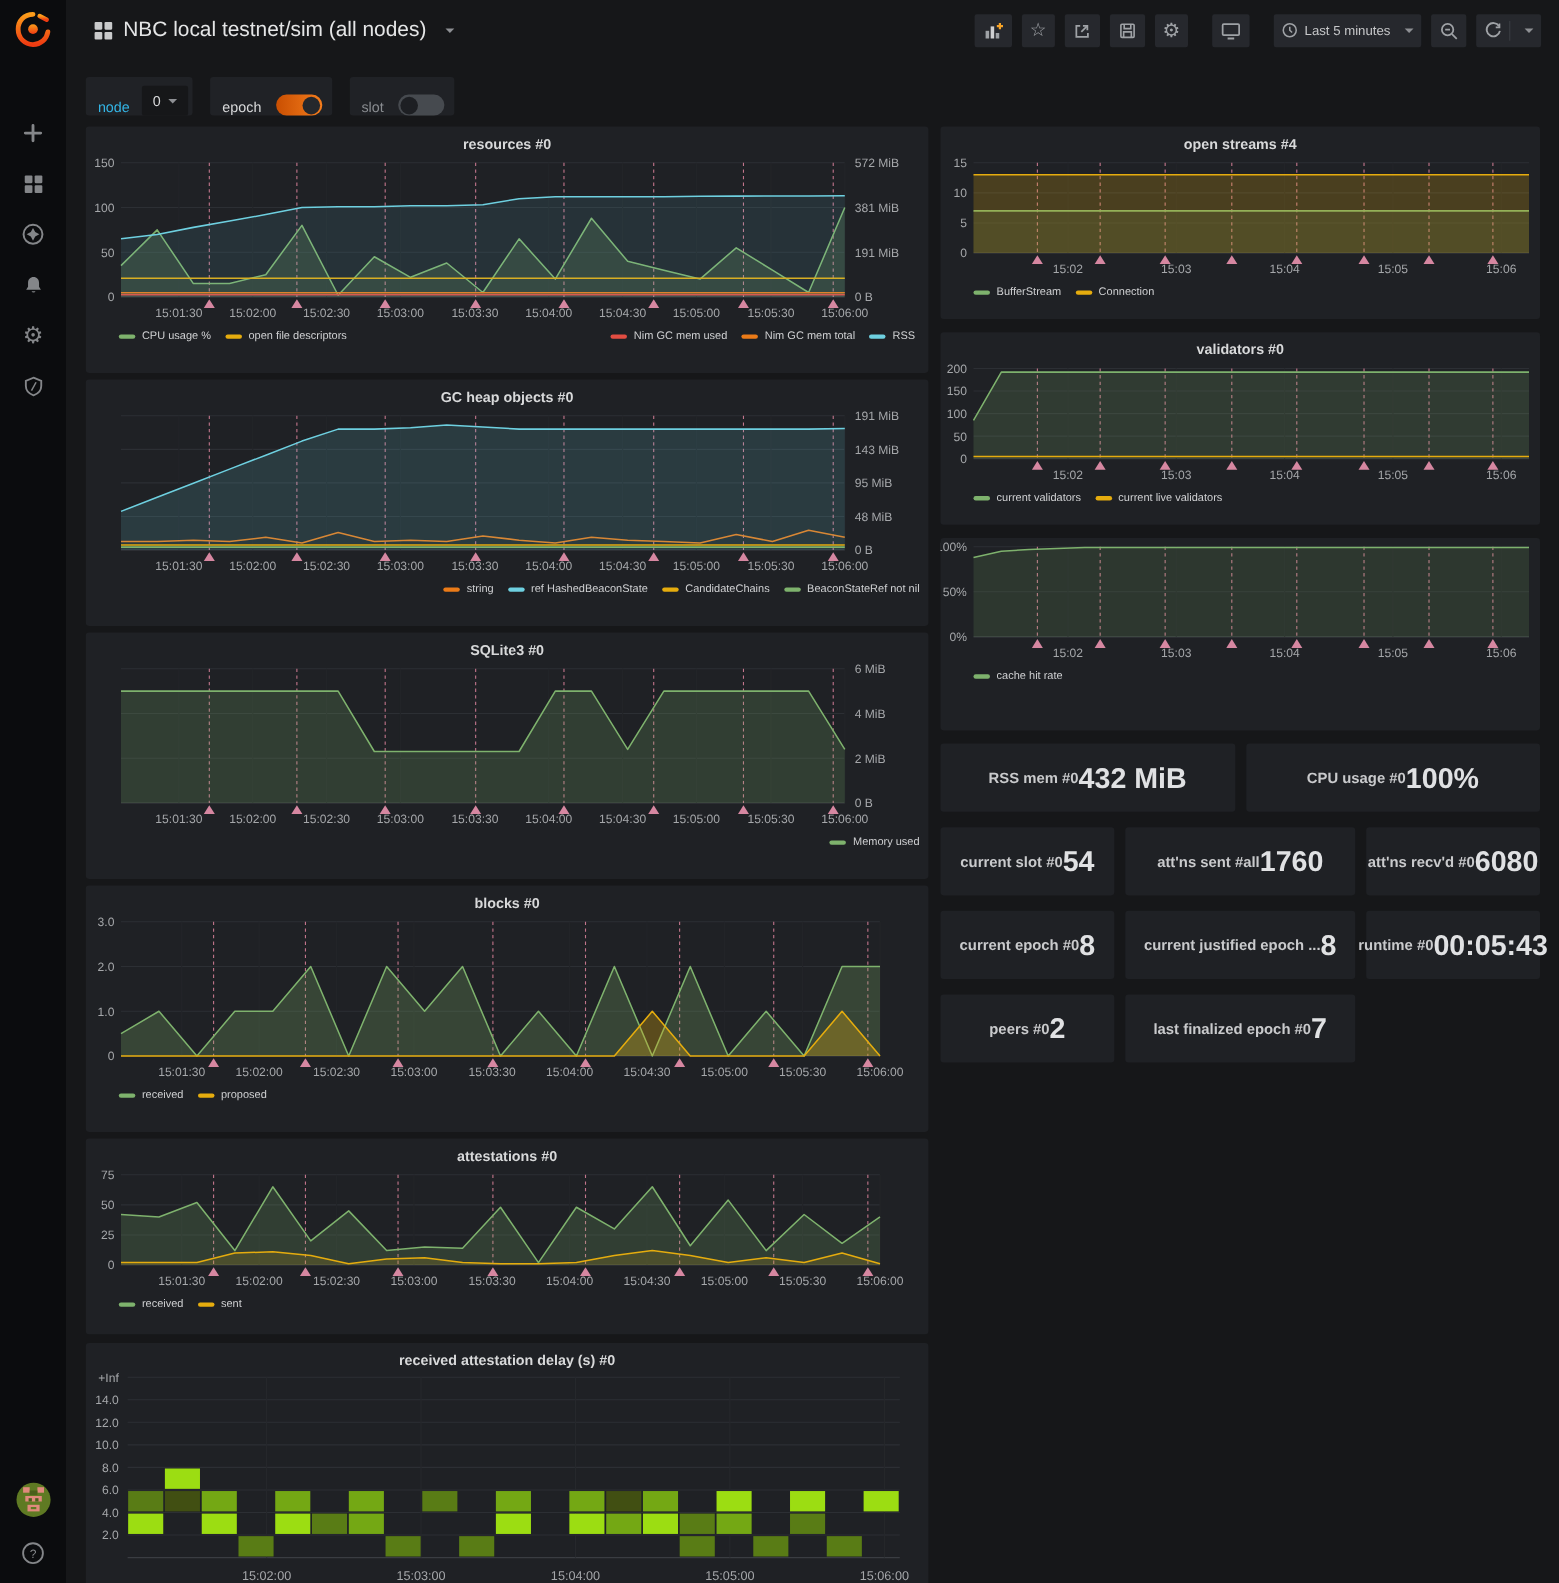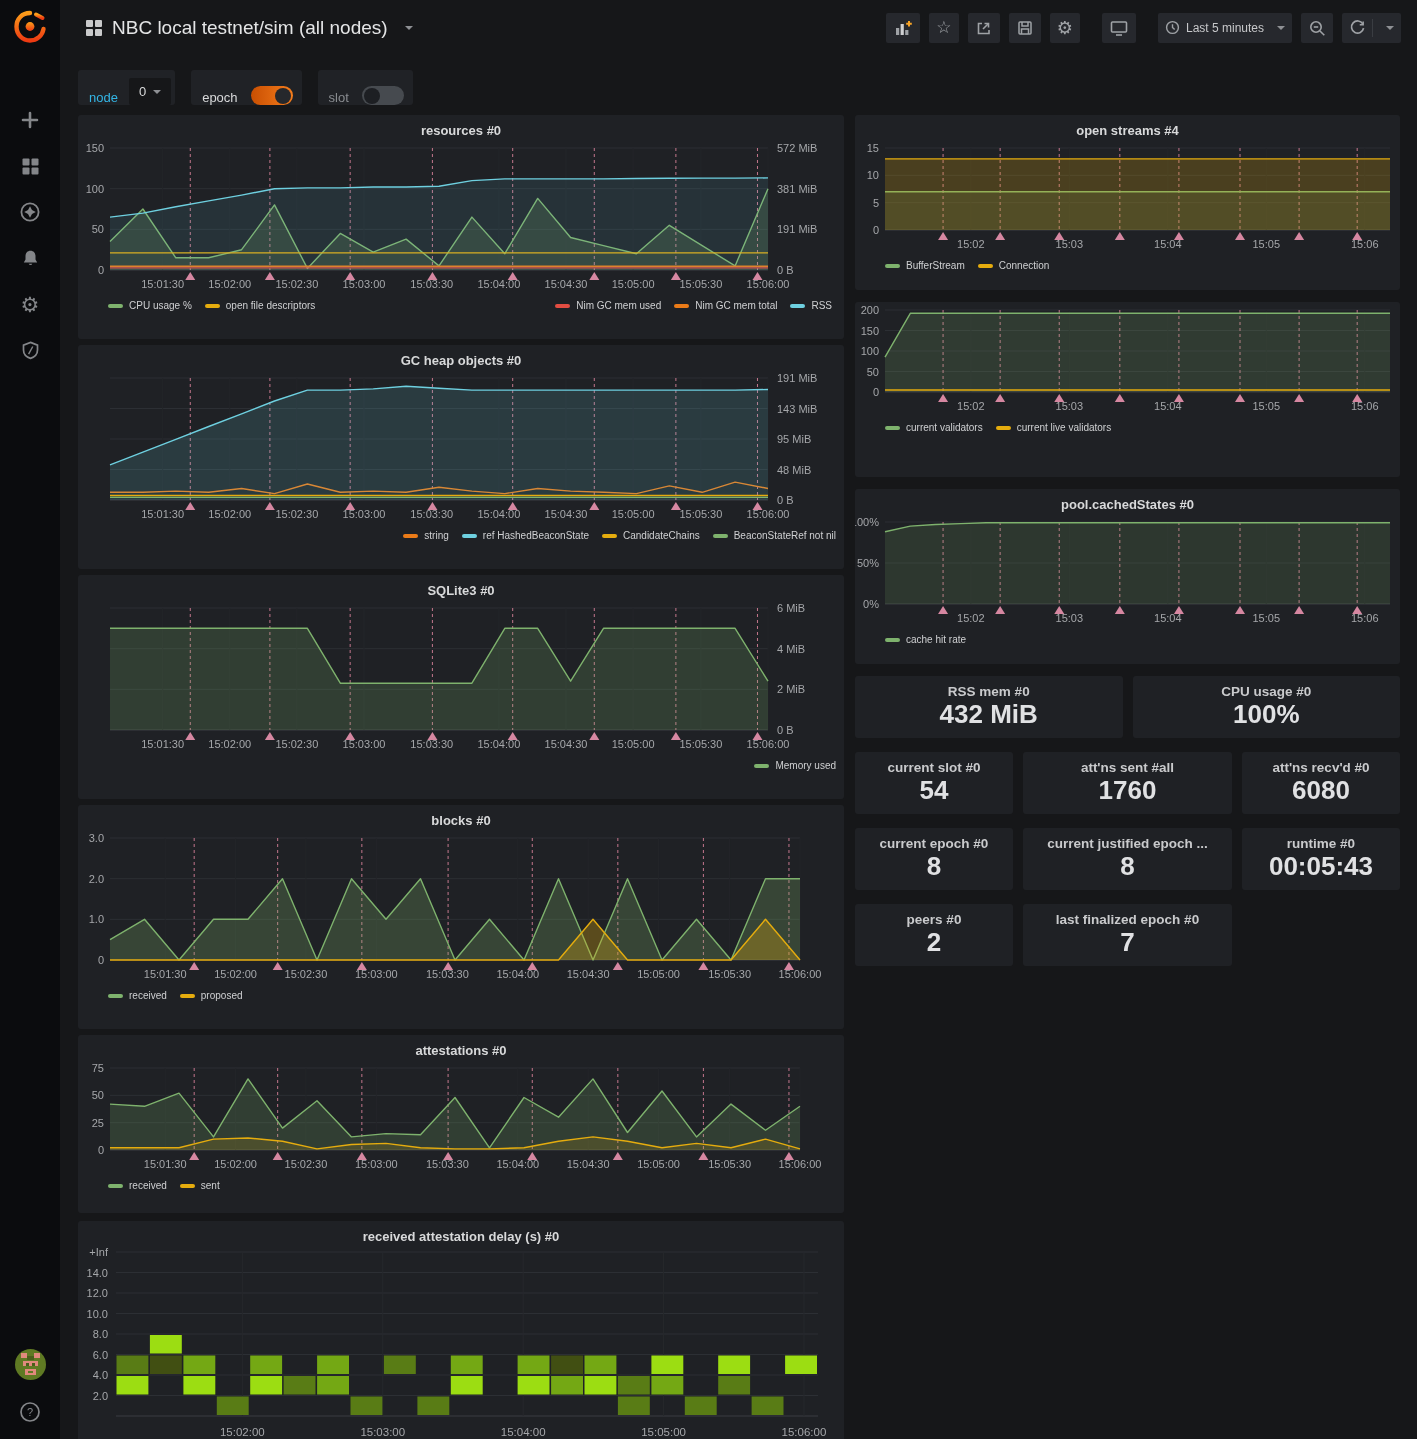--- a/index.html
+++ b/index.html
@@ -56,21 +56,21 @@
   .legend{display:flex;align-items:center;font-size:10px;color:#cfd0d2;padding:2px 12px 6px 30px}
   .legend.align-right{justify-content:flex-end;padding-right:8px}
   .lg-group{display:flex;align-items:center}
   .lg-group.right{margin-left:auto}
   .lg-item{display:flex;align-items:center;margin-right:13px;cursor:pointer;white-space:nowrap}
   .lg-item:last-child{margin-right:0}
   .lg-item i{width:15px;height:4px;border-radius:2px;margin-right:6px;display:inline-block}
   
   .stats{margin-top:12px}
   .stat-row{display:flex;gap:10px;margin-bottom:14px}
-  .stat{background:#1f2125;border-radius:3px;height:62px;display:flex;flex-direction:column;
+  .stat{background:#1f2125;border-radius:3px;height:62px;display:flex;flex-direction:row;
         align-items:center;justify-content:center;box-sizing:border-box}
   .stat .st{font-size:13.5px;font-weight:700;color:#c9cacc;white-space:nowrap}
   .stat .sv{font-size:26px;font-weight:700;color:#e0e1e3;margin-top:0px}
   .w1{flex:1}.w2{width:158px}.w3{width:209px}
 </style>
 </head>
 <body>
 
 <aside class="sidebar">
   <div class="logo">
@@ -657,20 +657,21 @@
           <polyline points="30.0,51.7 55.3,51.7 80.5,51.7 105.8,51.7 131.0,51.7 156.3,51.7 181.5,51.7 206.8,51.7 232.0,51.7 257.3,51.7 282.5,51.7 307.8,51.7 333.0,51.7 358.3,51.7 383.5,51.7 408.8,51.7 434.0,51.7 459.3,51.7 484.5,51.7 509.8,51.7 535.0,51.7" fill="none" stroke="#7eb26d" stroke-width="1.4" stroke-linejoin="round"></polyline>
           <path d="M 30 90 L 30.0 18.9 L 55.3 18.9 L 80.5 18.9 L 105.8 18.9 L 131.0 18.9 L 156.3 18.9 L 181.5 18.9 L 206.8 18.9 L 232.0 18.9 L 257.3 18.9 L 282.5 18.9 L 307.8 18.9 L 333.0 18.9 L 358.3 18.9 L 383.5 18.9 L 408.8 18.9 L 434.0 18.9 L 459.3 18.9 L 484.5 18.9 L 509.8 18.9 L 535.0 18.9 L 535 90 Z" fill="#e5ac0e" fill-opacity="0.22" stroke="none"></path>
           <polyline points="30.0,18.9 55.3,18.9 80.5,18.9 105.8,18.9 131.0,18.9 156.3,18.9 181.5,18.9 206.8,18.9 232.0,18.9 257.3,18.9 282.5,18.9 307.8,18.9 333.0,18.9 358.3,18.9 383.5,18.9 408.8,18.9 434.0,18.9 459.3,18.9 484.5,18.9 509.8,18.9 535.0,18.9" fill="none" stroke="#e5ac0e" stroke-width="1.4" stroke-linejoin="round"></polyline>
         </svg></div>
     <div class="legend">
         <span class="lg-item"><i style="background: rgb(126, 178, 109);"></i>BufferStream</span>
         <span class="lg-item"><i style="background: rgb(229, 172, 14);"></i>Connection</span>
       </div>
   </section>
   <section class="panel" style="height:175px">
+    <h2 class="ptitle">validators #0</h2>
     <div class="chart" style="height:118px"><svg width="545" height="118" viewBox="0 0 545 118">
           <line x1="30" y1="90" x2="535" y2="90" stroke="#3a3d42" stroke-width="1"></line>
           <text x="24" y="94" text-anchor="end" font-size="11" fill="#a5a7aa">0</text>
           <line x1="30" y1="69.5" x2="535" y2="69.5" stroke="#2c2f34" stroke-width="1"></line>
           <text x="24" y="73.5" text-anchor="end" font-size="11" fill="#a5a7aa">50</text>
           <line x1="30" y1="49" x2="535" y2="49" stroke="#2c2f34" stroke-width="1"></line>
           <text x="24" y="53" text-anchor="end" font-size="11" fill="#a5a7aa">100</text>
           <line x1="30" y1="28.5" x2="535" y2="28.5" stroke="#2c2f34" stroke-width="1"></line>
           <text x="24" y="32.5" text-anchor="end" font-size="11" fill="#a5a7aa">150</text>
           <line x1="30" y1="8" x2="535" y2="8" stroke="#2c2f34" stroke-width="1"></line>
@@ -704,21 +705,20 @@
           <path d="M 30 90 L 30.0 55.1 L 55.3 11.3 L 80.5 11.3 L 105.8 11.3 L 131.0 11.3 L 156.3 11.3 L 181.5 11.3 L 206.8 11.3 L 232.0 11.3 L 257.3 11.3 L 282.5 11.3 L 307.8 11.3 L 333.0 11.3 L 358.3 11.3 L 383.5 11.3 L 408.8 11.3 L 434.0 11.3 L 459.3 11.3 L 484.5 11.3 L 509.8 11.3 L 535.0 11.3 L 535 90 Z" fill="#7eb26d" fill-opacity="0.18" stroke="none"></path>
           <polyline points="30.0,55.1 55.3,11.3 80.5,11.3 105.8,11.3 131.0,11.3 156.3,11.3 181.5,11.3 206.8,11.3 232.0,11.3 257.3,11.3 282.5,11.3 307.8,11.3 333.0,11.3 358.3,11.3 383.5,11.3 408.8,11.3 434.0,11.3 459.3,11.3 484.5,11.3 509.8,11.3 535.0,11.3" fill="none" stroke="#7eb26d" stroke-width="1.4" stroke-linejoin="round"></polyline>
           <polyline points="30.0,88.0 55.3,88.0 80.5,88.0 105.8,88.0 131.0,88.0 156.3,88.0 181.5,88.0 206.8,88.0 232.0,88.0 257.3,88.0 282.5,88.0 307.8,88.0 333.0,88.0 358.3,88.0 383.5,88.0 408.8,88.0 434.0,88.0 459.3,88.0 484.5,88.0 509.8,88.0 535.0,88.0" fill="none" stroke="#e5ac0e" stroke-width="1.4" stroke-linejoin="round"></polyline>
         </svg></div>
     <div class="legend">
         <span class="lg-item"><i style="background: rgb(126, 178, 109);"></i>current validators</span>
         <span class="lg-item"><i style="background: rgb(229, 172, 14);"></i>current live validators</span>
       </div>
   </section>
   <section class="panel" style="height:175px">
-    <h2 class="ptitle">pool.cachedStates #0</h2>
     <div class="chart" style="height:118px"><svg width="545" height="118" viewBox="0 0 545 118">
           <line x1="30" y1="90" x2="535" y2="90" stroke="#3a3d42" stroke-width="1"></line>
           <text x="24" y="94" text-anchor="end" font-size="11" fill="#a5a7aa">0%</text>
           <line x1="30" y1="49" x2="535" y2="49" stroke="#2c2f34" stroke-width="1"></line>
           <text x="24" y="53" text-anchor="end" font-size="11" fill="#a5a7aa">50%</text>
           <line x1="30" y1="8" x2="535" y2="8" stroke="#2c2f34" stroke-width="1"></line>
           <text x="24" y="12" text-anchor="end" font-size="11" fill="#a5a7aa">100%</text>
           <line x1="115.85000000000001" y1="8" x2="115.85000000000001" y2="90" stroke="#232529" stroke-width="1"></line>
           <text x="115.85000000000001" y="108" text-anchor="middle" font-size="11" fill="#a5a7aa">15:02</text>
           <line x1="214.325" y1="8" x2="214.325" y2="90" stroke="#232529" stroke-width="1"></line>

